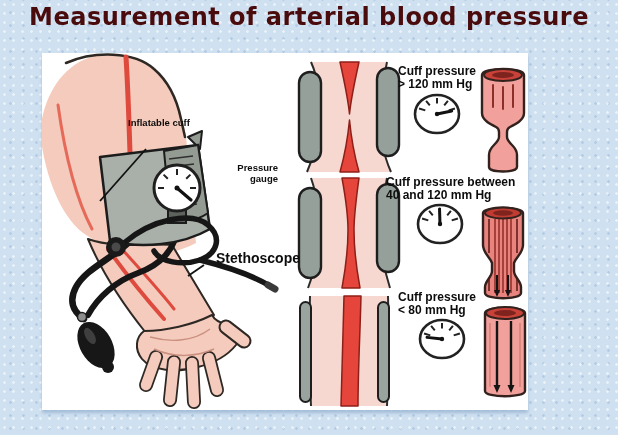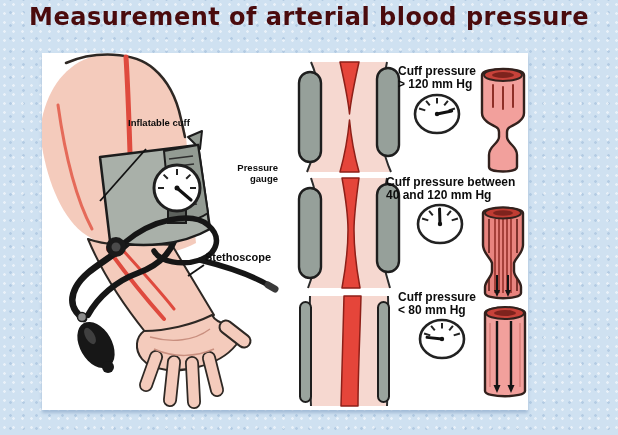--- a/index.html
+++ b/index.html
@@ -18,21 +18,21 @@
     text-align:center;font-family:"DejaVu Sans",sans-serif;font-weight:bold;
     font-size:24px;letter-spacing:.5px;color:#4a0b0d;
   }
   .panel{
     position:absolute;left:42px;top:53px;width:486px;height:357px;
     background:#ffffff;box-shadow:0 3px 3px rgba(110,145,185,.45);
   }
   .art{position:absolute;left:0;top:0;width:486px;height:357px;display:block;}
   .lbl{position:absolute;font-weight:bold;color:#0c0c0c;line-height:1.12;}
   .arm-lbl{font-size:9.5px;text-align:center;}
-  .steth-lbl{font-size:11px;white-space:nowrap;text-align:left;}
+  .steth-lbl{font-size:14px;white-space:nowrap;text-align:right;}
   .stage-lbl{font-size:12px;}
   .stage-lbl div{white-space:nowrap;}
 </style>
 </head>
 <body>
 
 <div class="stage">
 
   <h1 class="title">Measurement of arterial blood pressure</h1>
 

